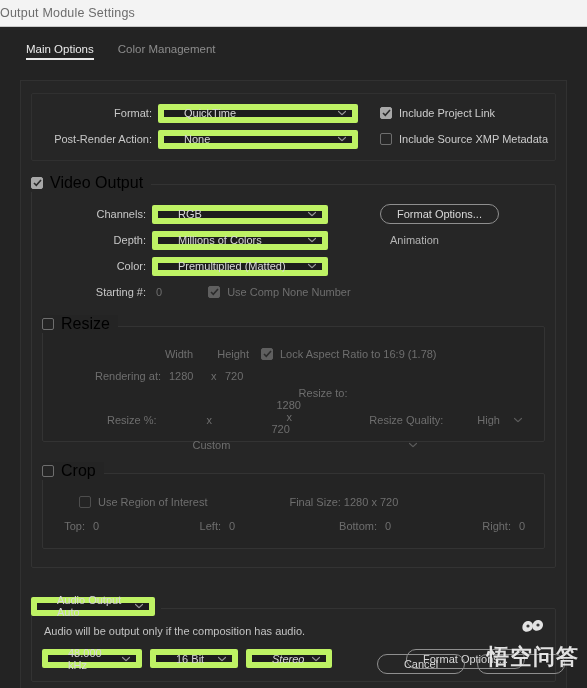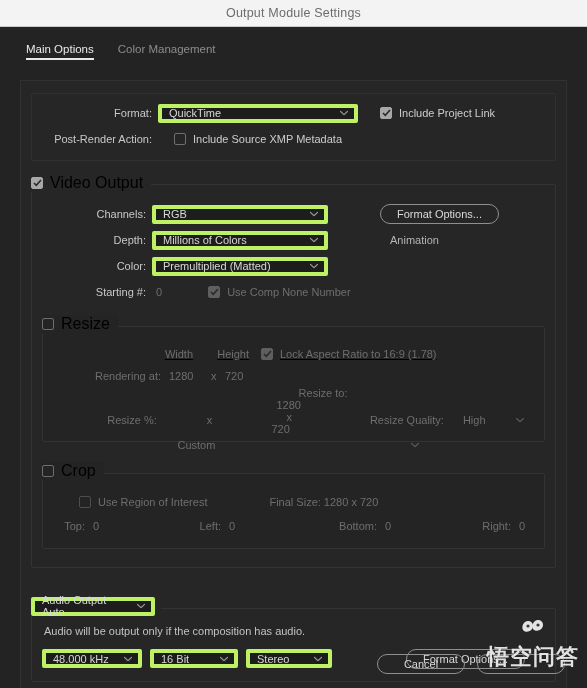--- a/index.html
+++ b/index.html
@@ -7,21 +7,21 @@
     width: 587px; height: 688px;
     background: #232323;
     font-family: "Liberation Sans", sans-serif;
     overflow: hidden;
   }
   .window { position: relative; width: 587px; height: 688px; background: #232323; }
 
   
   .titlebar {
     height: 27px; background: #f3f3f3;
-    display: flex; align-items: center; justify-content: center;
+    display: flex; align-items: center; justify-content: flex-start;
     border-bottom: 1px solid #c9c9c9;
   }
   .titlebar .title { font-size: 12.5px; color: #6c6c6c; letter-spacing: .2px; }
 
   
   .body { position: relative; padding: 0 20px; }
 
   
   .tabs { display: flex; gap: 24px; padding: 16px 6px 0 6px; }
   .tab { font-size: 11.5px; color: #8c8c8c; padding-bottom: 5px; position: relative; cursor: default; }
@@ -43,22 +43,22 @@
   
   .row { display: flex; align-items: center; height: 25px; }
   .lbl { font-size: 11px; color: #c8c8c8; text-align: right; }
   .lbl.dim { color: #6e6e6e; }
   .txtval { font-size: 11px; color: #cfcfcf; }
   .txtval.dim { color: #6e6e6e; }
 
   
   .select {
     position: relative; height: 19px; background: #1d1d1d;
-    border: 4px solid #bef264; border-radius: 2px;
-    display: flex; align-items: center; padding: 0 20px 0 7px;
+    border: 6px solid #bef264; border-radius: 2px;
+    display: flex; align-items: center; padding: 0 20px 0 20px;
     font-size: 11px; color: #d8d8d8; cursor: pointer;
   }
   .select.ghost { background: transparent; border-color: transparent; color: #6e6e6e; }
   .chev {
     position: absolute; right: 6px; top: 50%; width: 8px; height: 5px;
     transform: translateY(-50%);
   }
   .chev svg { display: block; }
 
   
@@ -155,20 +155,28 @@
               <svg width="9" height="8" viewBox="0 0 9 8">
                   <path d="M1 4 L3.3 6.3 L8 1" fill="none" stroke="#2b2b2b" stroke-width="1.6"></path>
                 </svg>
             </span>
             <span class="cbtext">Include Project Link</span>
           </div>
         </div>
 
         <div class="row" style="height:26px;">
           <div class="lbl" style="width:116px;">Post-Render Action:</div>
+          <div class="select" style="width:200px;margin-left:6px;">
+            <span>None</span>
+            <span class="chev">
+              <svg viewBox="0 0 8 5">
+                  <path d="M0 0.5 L4 4.2 L8 0.5" fill="none" stroke="#9a9a9a" stroke-width="1.1"></path>
+                </svg>
+            </span>
+          </div>
           <div class="cbrow" style="margin-left:22px;">
             <span class="cb"></span>
             <span class="cbtext">Include Source XMP Metadata</span>
           </div>
         </div>
       </div>
 
       <div class="group" style="margin-top:12px;">
         <div class="glegend">
           <span class="cb checked">
@@ -232,21 +240,21 @@
               <span class="cbtext dim">Use Comp None Number</span>
             </div>
           </div>
 
           <div class="group inner" style="margin-top:10px;">
             <div class="glegend" style="background:#242424;">
               <span class="cb"></span>
               <span class="cbtext">Resize</span>
             </div>
             <div class="gbox">
-              <div class="row" style="height:22px;text-decoration:underline;">
+              <div class="row" style="height:22px;">
                 <div class="lbl dim" style="width:140px;">Width</div>
                 <div class="lbl dim" style="width:56px;">Height</div>
                 <div class="cbrow" style="margin-left:12px;">
                   <span class="cb checked dim">
                     <svg width="9" height="8" viewBox="0 0 9 8">
                         <path d="M1 4 L3.3 6.3 L8 1" fill="none" stroke="#2b2b2b" stroke-width="1.6"></path>
                       </svg>
                   </span>
                   <span class="cbtext dim">Lock Aspect Ratio to 16:9 (1.78)</span>
                 </div>
@@ -289,21 +297,21 @@
               </div>
             </div>
           </div>
 
           <div class="group inner" style="margin-top:12px;">
             <div class="glegend" style="background:#242424;">
               <span class="cb"></span>
               <span class="cbtext">Crop</span>
             </div>
             <div class="gbox">
-              <div class="row" style="height:24px;">
+              <div class="row" style="height:24px;gap:20px;">
                 <div class="cbrow" style="margin-left:26px;">
                   <span class="cb dim"></span>
                   <span class="cbtext dim">Use Region of Interest</span>
                 </div>
                 <div class="txtval dim" style="margin-left:62px;">Final Size: 1280 x 720</div>
               </div>
               <div class="row" style="height:24px;">
                 <div class="lbl dim" style="width:32px;">Top:</div>
                 <div class="txtval dim" style="margin-left:8px;width:98px;">0</div>
                 <div class="lbl dim" style="width:30px;">Left:</div>
@@ -342,21 +350,21 @@
               </span>
             </div>
             <div class="select" style="width:88px;margin-left:8px;">
               <span>16 Bit</span>
               <span class="chev">
                 <svg viewBox="0 0 8 5">
                     <path d="M0 0.5 L4 4.2 L8 0.5" fill="none" stroke="#9a9a9a" stroke-width="1.1"></path>
                   </svg>
               </span>
             </div>
-            <div class="select" style="width:86px;margin-left:8px;">
+            <div class="select" style="width:86px;margin-left:8px;font-style:italic;">
               <span>Stereo</span>
               <span class="chev">
                 <svg viewBox="0 0 8 5">
                     <path d="M0 0.5 L4 4.2 L8 0.5" fill="none" stroke="#9a9a9a" stroke-width="1.1"></path>
                   </svg>
               </span>
             </div>
             <div style="margin-left:74px;">
               <button class="pill">Format Options...</button>
             </div>

